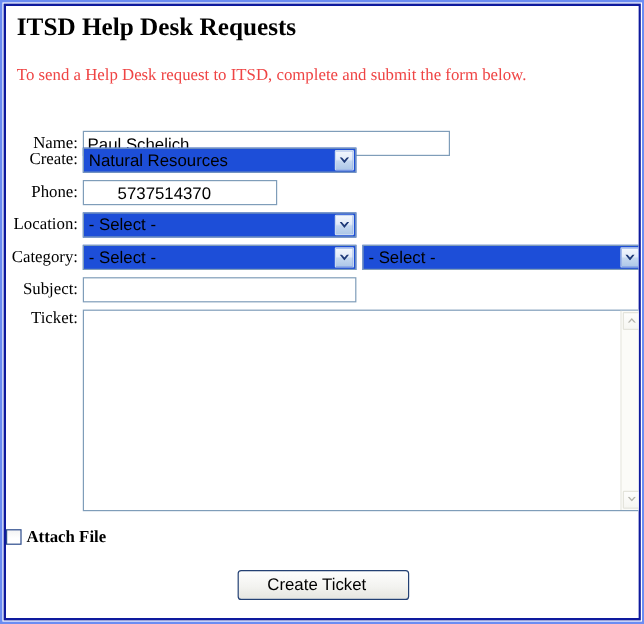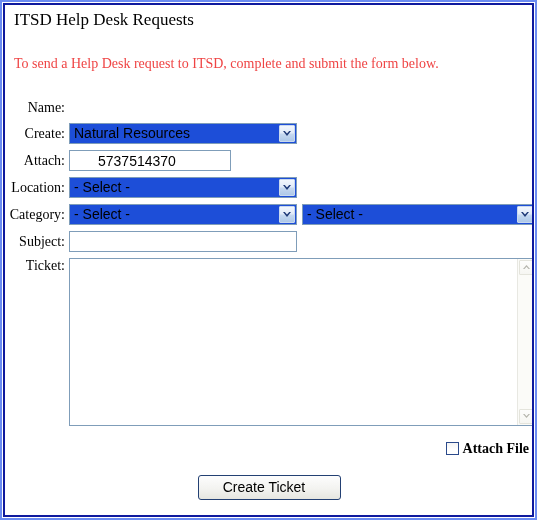--- a/index.html
+++ b/index.html
@@ -38,22 +38,22 @@
     right: 0; bottom: 0;
     background: #ffffff;
     overflow: hidden;
   }
 
   .page-title {
     position: absolute;
     left: 9px;
     top: 5px;
     font-family: "Liberation Serif", serif;
-    font-size: 17px;
-    font-weight: normal;
+    font-size: 21px;
+    font-weight: bold;
     color: #000000;
     letter-spacing: 0px;
     white-space: nowrap;
   }
 
   .intro-text {
     position: absolute;
     left: 9px;
     top: 51px;
     font-family: "Liberation Serif", serif;
@@ -172,21 +172,21 @@
   }
   .scroll-btn.up { top: 1px; }
   .scroll-btn.down { bottom: 1px; }
   .scroll-btn svg { display: block; margin: 4px auto 0 auto; }
 
   
   .checkbox-row {
     position: absolute;
     left: 0;
     width: 524px;
-    text-align: right;
+    text-align: left;
     white-space: nowrap;
   }
   .checkbox {
     display: inline-block;
     vertical-align: -2px;
     width: 13px;
     height: 13px;
     box-sizing: border-box;
     border: 1px solid #2b4a8b;
     background: linear-gradient(to bottom, #f4f4f4 0%, #ffffff 60%, #ffffff 100%);
@@ -225,38 +225,39 @@
 <body>
 
 <div class="page-frame">
   <div class="page-frame-inner">
     <div class="content">
 
       <div class="page-title">ITSD Help Desk Requests</div>
 
       <div class="intro-text">To send a Help Desk request to ITSD, complete and submit the form below.</div>
 
-      <div class="form-row" style="top:92px; width:529px;">
+      <div class="form-row" style="top:104px; width:529px;">
         <div class="row-label" style="top:3px;">Name:</div>
+        <input class="text-input" type="text" style="left: 64px; top: 0px; width: 306px; height: 21px;" value="Paul Schelich">
       </div>
 
       <div class="form-row" style="top:118px; width:529px;">
         <div class="row-label" style="top:3px;">Create:</div>
         <div class="select-box" style="left:64px; top:0px; width:228px;">
           <div class="select-value">Natural Resources</div>
           <div class="select-arrow">
             <svg width="8" height="5" viewBox="0 0 8 5">
                 <path d="M0 0 L4 5 L8 0 L6.2 0 L4 2.6 L1.8 0 Z" fill="#1f3a78"></path>
               </svg>
           </div>
         </div>
       </div>
 
       <div class="form-row" style="top:145px; width:529px;">
-        <div class="row-label" style="top:3px;">Attach:</div>
+        <div class="row-label" style="top:3px;">Phone:</div>
         <input class="text-input" type="text" style="left: 64px; top: 0px; width: 162px; height: 21px; padding-left: 28px;" value="5737514370">
       </div>
 
       <div class="form-row" style="top:172px; width:529px;">
         <div class="row-label" style="top:3px;">Location:</div>
         <div class="select-box" style="left:64px; top:0px; width:228px;">
           <div class="select-value">- Select -</div>
           <div class="select-arrow">
             <svg width="8" height="5" viewBox="0 0 8 5">
                 <path d="M0 0 L4 5 L8 0 L6.2 0 L4 2.6 L1.8 0 Z" fill="#1f3a78"></path>

